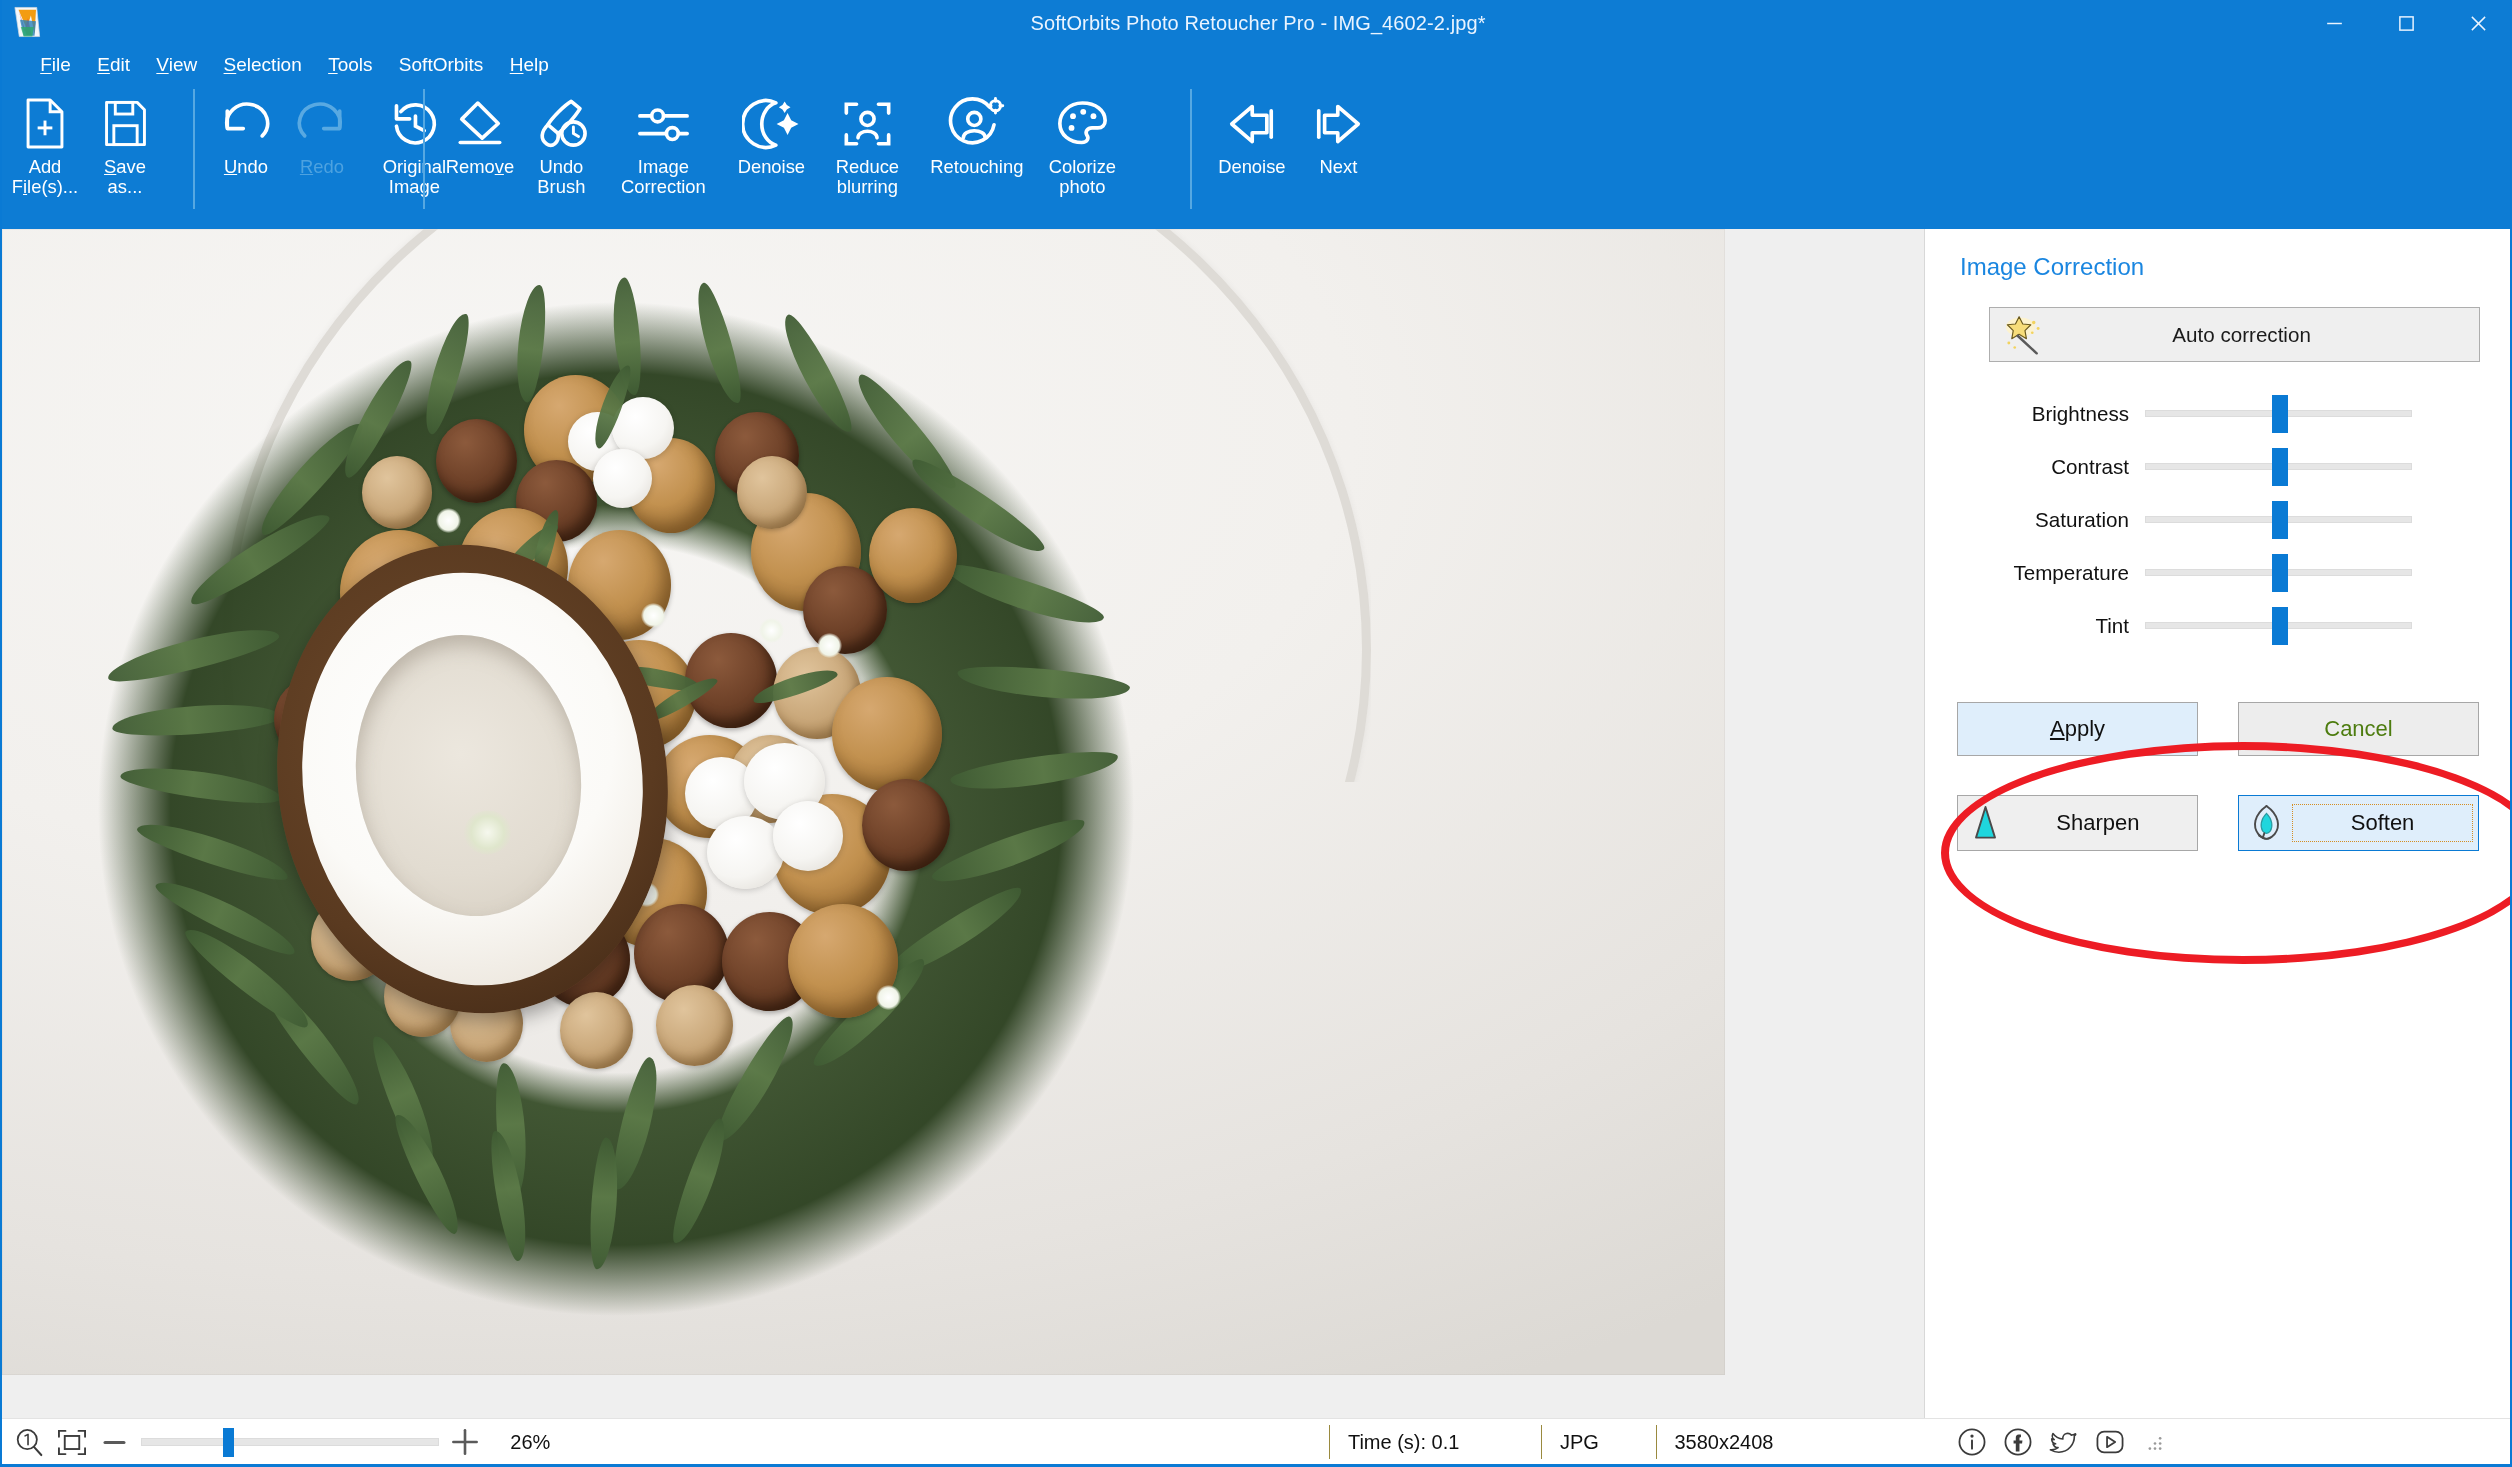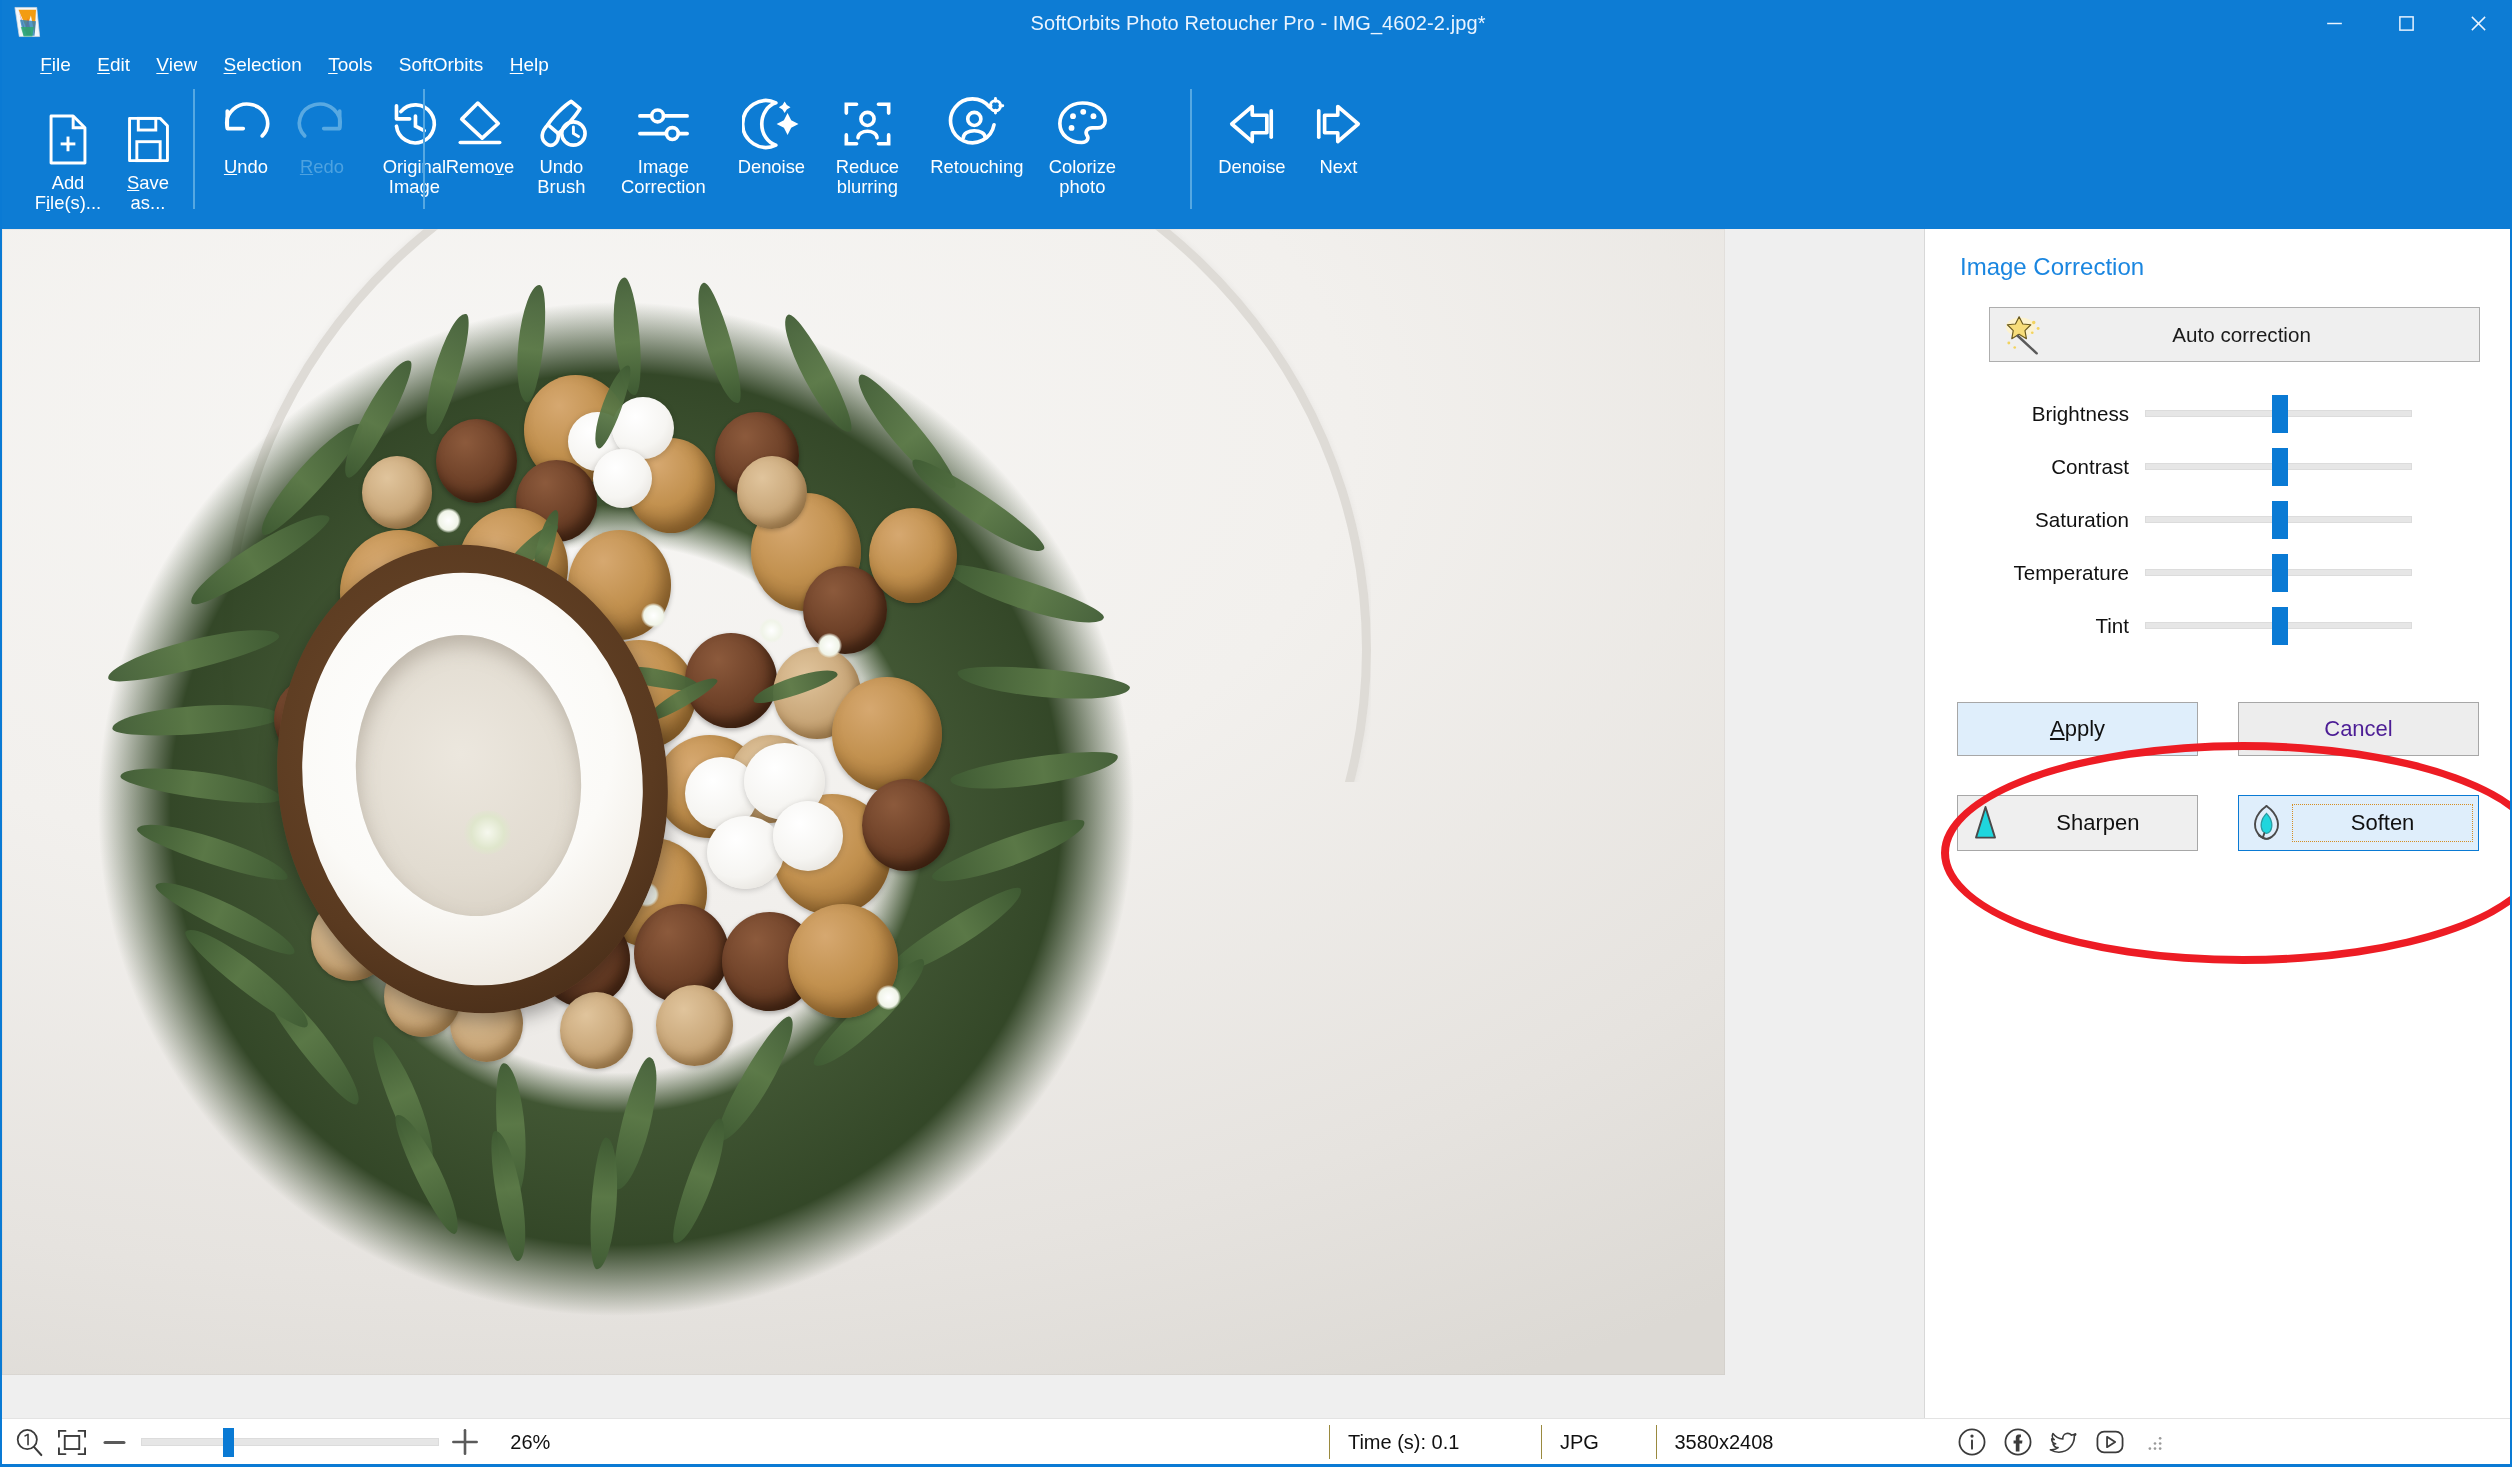--- a/index.html
+++ b/index.html
@@ -89,21 +89,21 @@
   .sliders{position:absolute;left:0;top:158px;width:645px;}
   .srow{position:relative;height:53px;display:flex;align-items:center;}
   .srow .slbl{width:220px;text-align:right;padding-right:16px;font-size:20.6px;color:#111;box-sizing:border-box;}
   .strack{position:relative;width:267px;height:7.3px;background:#e6e6e6;border:0.7px solid #dcdcdc;box-sizing:border-box;}
   .sthumb{position:absolute;top:-16px;width:16px;height:38px;background:#0a7ad4;cursor:pointer;}
 
   .actrow{position:absolute;left:32px;top:473px;width:522px;display:flex;gap:40px;}
   .btn{width:241px;height:54px;border:0.7px solid #a7a7a7;background:#efefef;display:flex;align-items:center;
        justify-content:center;font-size:22px;color:#111;cursor:default;box-sizing:border-box;}
   .btn.primary{background:#dfeefb;}
-  .btn.disabled{color:#4c1d95;background:#ededed;}
+  .btn.disabled{color:#4d7c0f;background:#ededed;}
   .btn u{text-underline-offset:2.2px;}
 
   .fxrow{position:absolute;left:32px;top:566px;width:522px;display:flex;gap:40px;}
   .fxbtn{width:241px;height:56px;border:0.7px solid #a7a7a7;background:#efefef;display:flex;align-items:center;
          cursor:default;box-sizing:border-box;position:relative;}
   .fxbtn .fxic{width:54px;display:flex;align-items:center;justify-content:center;}
   .fxbtn .fxlb{flex:1;text-align:center;font-size:22px;color:#111;padding-right:13.2px;}
   .fxbtn.focused{background:#dfeefb;border:1.5px solid #0a7ad4;}
   .fxbtn.focused .fxlb{margin:3.7px 5.9px 3.7px 0;padding:5.1px 0;outline:1.5px dotted #d58e22;}
 
@@ -163,21 +163,21 @@
     <div class="menu-item"><u>E</u>dit</div>
     <div class="menu-item"><u>V</u>iew</div>
     <div class="menu-item"><u>S</u>election</div>
     <div class="menu-item"><u>T</u>ools</div>
     <div class="menu-item">SoftOrbits</div>
     <div class="menu-item"><u>H</u>elp</div>
   </div>
 
   <div class="ribbon">
 
-    <div class="tgroup" style="left:25px;align-items:center;">
+    <div class="tgroup" style="left:2px;">
       <div class="tbtn" style="width:82px">
         <div class="ic">
           <svg width="46" height="53" viewBox="0 0 62 72">
               <path d="M8 4 h30 l16 16 v48 h-46 z" fill="none" stroke="#fff" stroke-width="4" stroke-linejoin="round"></path>
               <path d="M38 4 v16 h16" fill="none" stroke="#fff" stroke-width="4"></path>
               <line x1="31" y1="32" x2="31" y2="52" stroke="#fff" stroke-width="4"></line>
               <line x1="21" y1="42" x2="41" y2="42" stroke="#fff" stroke-width="4"></line>
             </svg>
         </div>
         <div class="lb">Add<br>F<u>i</u>le(s)...</div>

